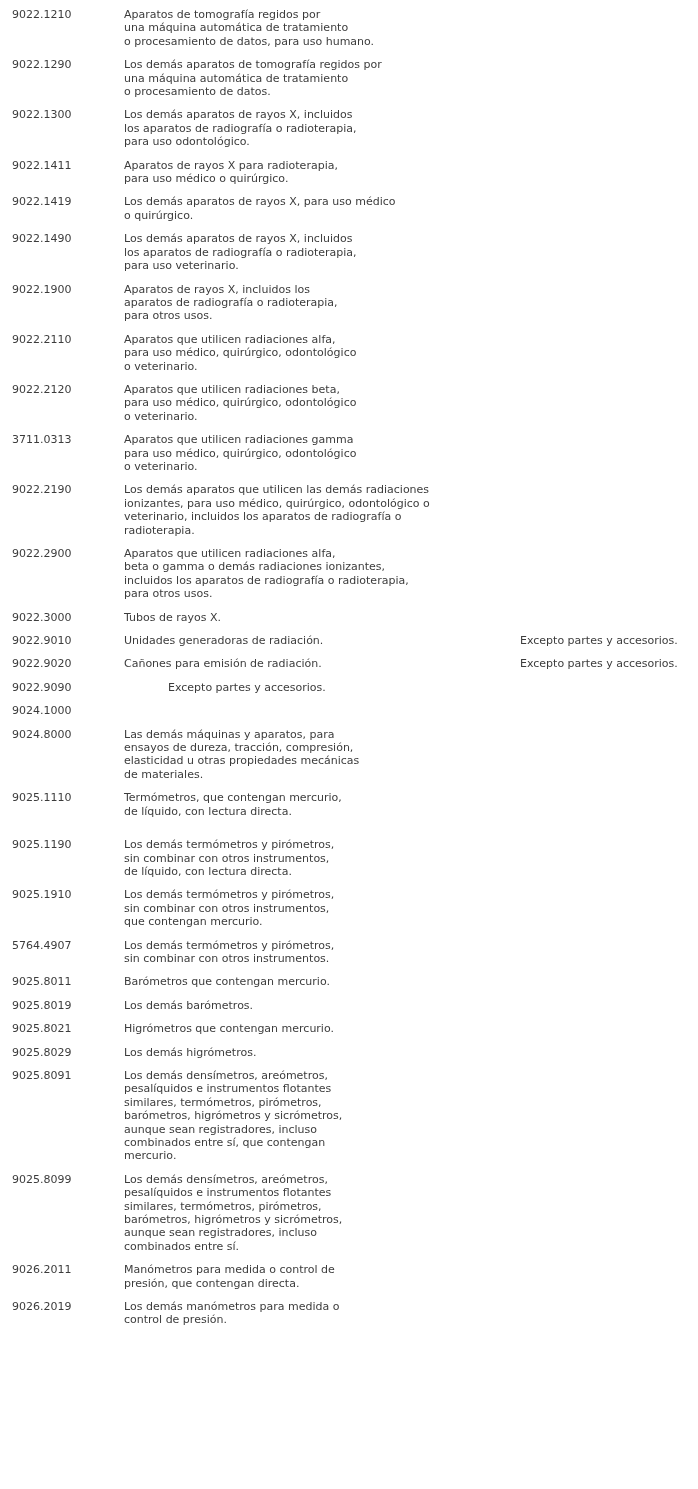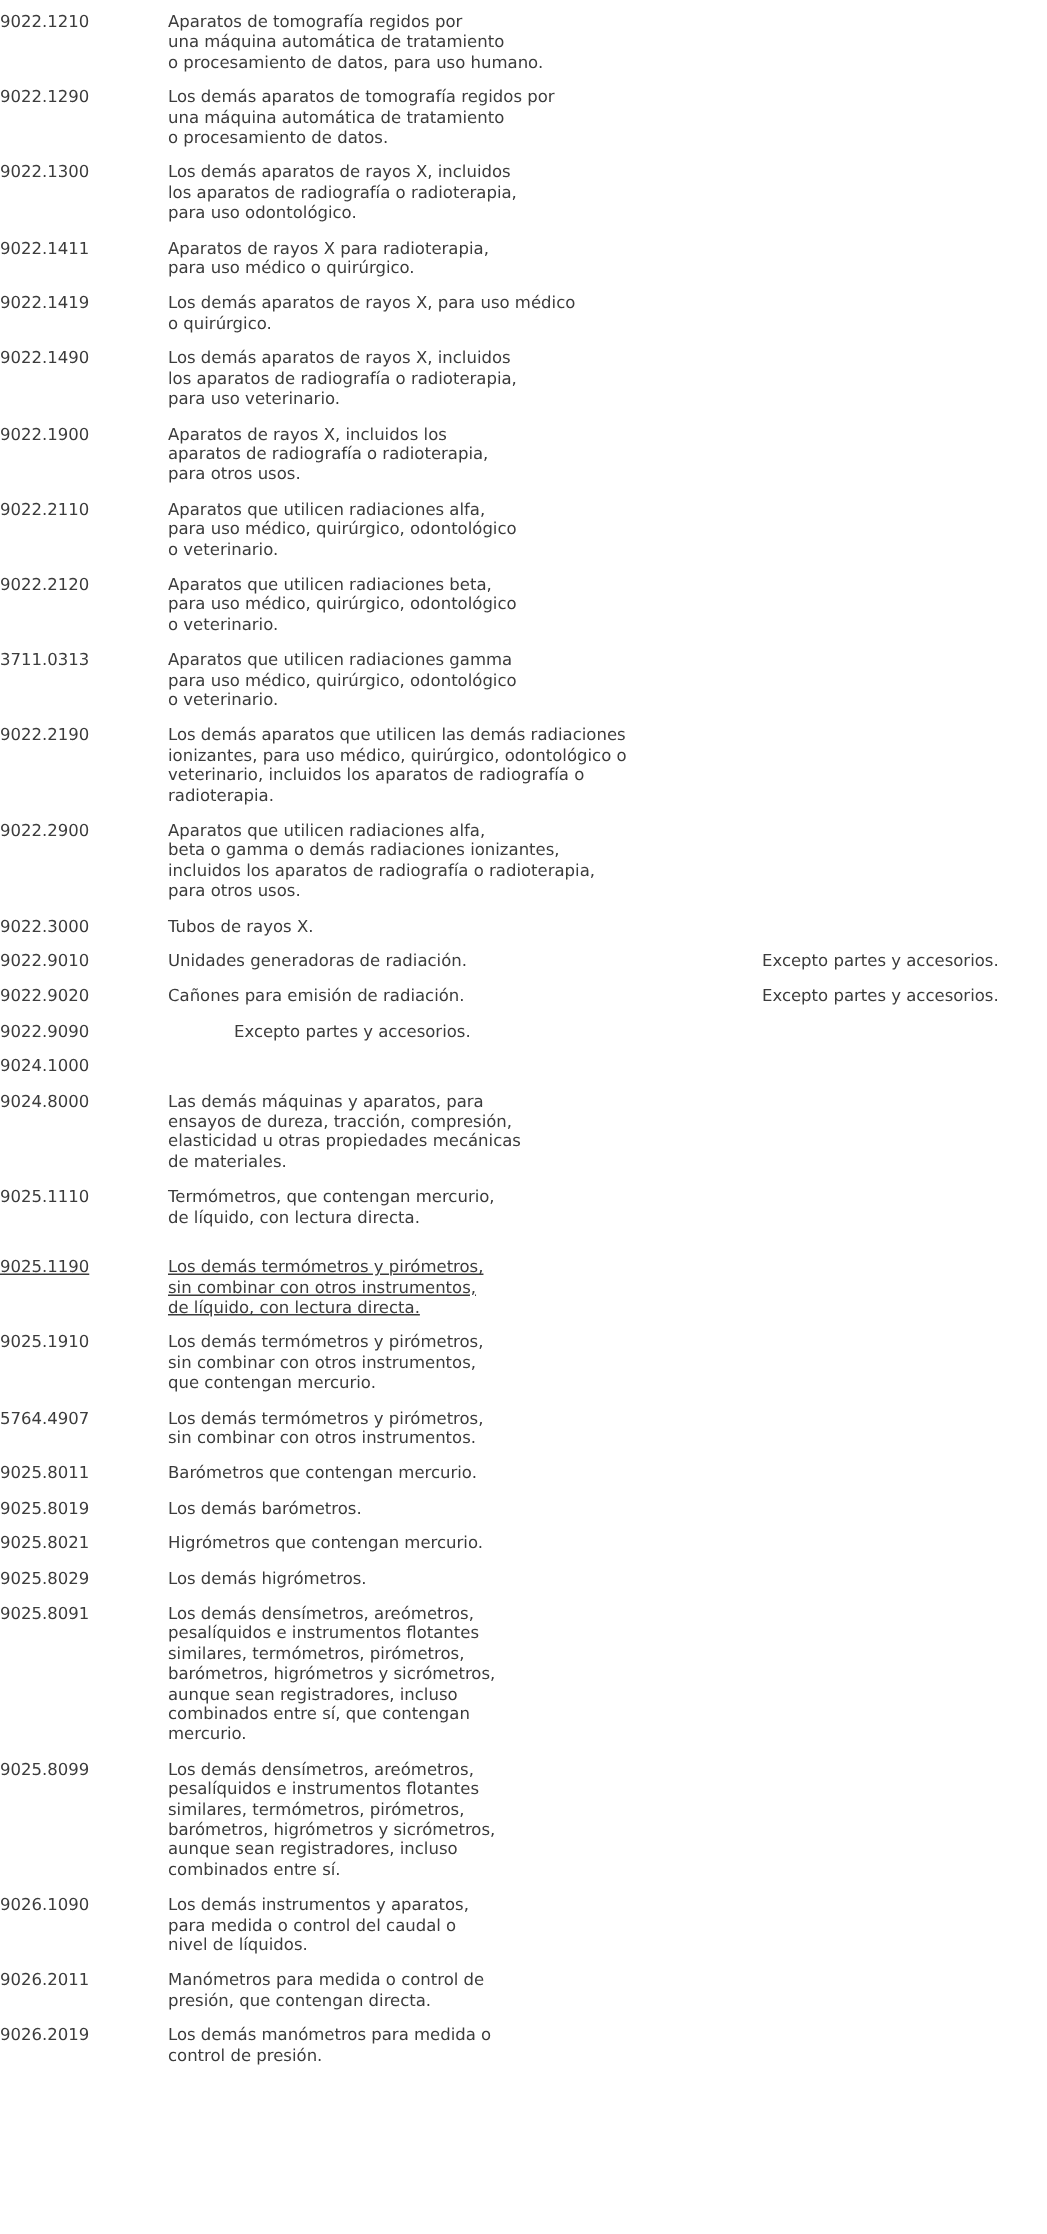--- a/index.html
+++ b/index.html
@@ -17,26 +17,25 @@
     color: #3c3c3c;
     -webkit-font-smoothing: antialiased;
   }
   .page {
     padding-top: 8px;
     width: 698px;
   }
   .row {
     display: flex;
     align-items: flex-start;
-    padding-left: 0;
+    padding-left: 12px;
     margin-bottom: 10px;
   }
   .row.extra-gap {
     margin-top: 20px;
-    text-decoration: underline;
   }
   .code {
     width: 112px;
     flex: 0 0 112px;
     white-space: nowrap;
   }
   .desc {
     width: 352px;
     flex: 0 0 352px;
     white-space: pre-line;
@@ -256,27 +255,20 @@
     <div class="desc">Los demás densímetros, areómetros,
 pesalíquidos e instrumentos flotantes
 similares, termómetros, pirómetros,
 barómetros, higrómetros y sicrómetros,
 aunque sean registradores, incluso
 combinados entre sí.</div>
     <div class="note"></div>
   </div>
 
 
-  <div class="row">
-    <div class="code">9026.1090</div>
-    <div class="desc">Los demás instrumentos y aparatos,
-para medida o control del caudal o
-nivel de líquidos.</div>
-    <div class="note"></div>
-  </div>
 
   <div class="row">
     <div class="code">9026.2011</div>
     <div class="desc">Manómetros para medida o control de
 presión, que contengan directa.</div>
     <div class="note"></div>
   </div>
 
   <div class="row">
     <div class="code">9026.2019</div>

